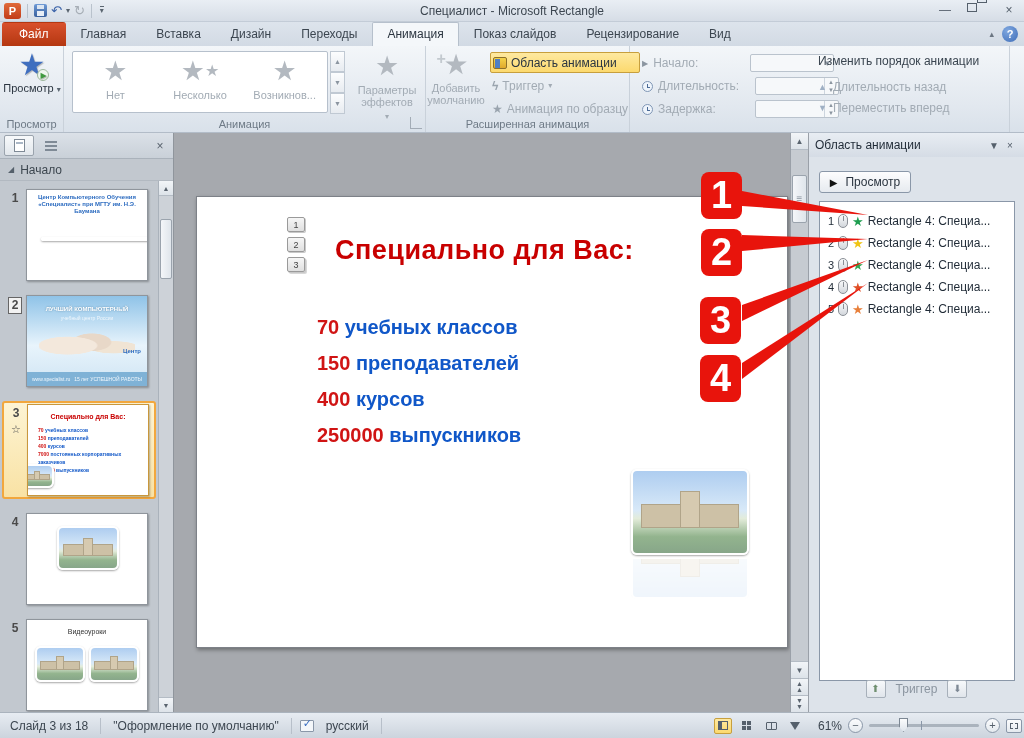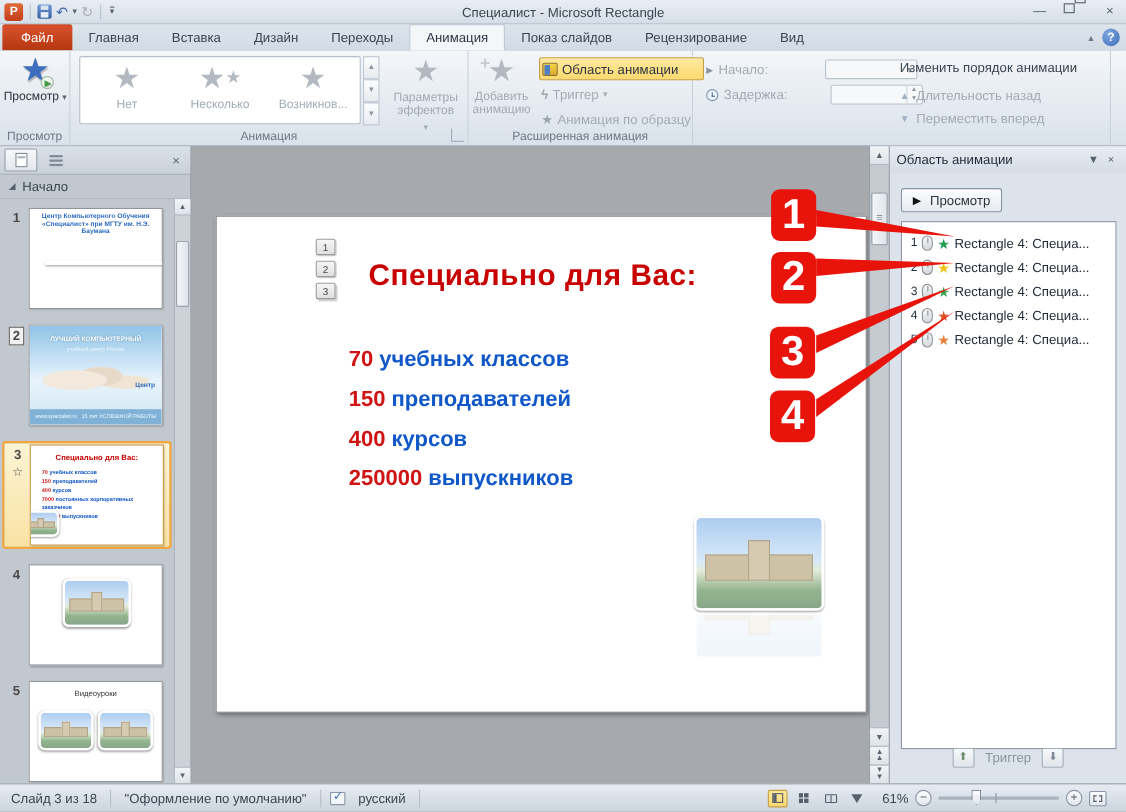--- a/index.html
+++ b/index.html
@@ -167,21 +167,21 @@
   .ap-order { position:absolute; left:0; right:0; bottom:14px; display:flex; align-items:center; justify-content:center; gap:10px; color:#8b95a0; font-size:12px; }
   .ord-btn { width:20px; height:18px; border:1px solid #a7b0ba; border-radius:2px; background:linear-gradient(#f7f9fb,#e0e5eb); text-align:center; font-size:10px; line-height:16px; color:#7d8894; }
   .ord-btn.up { color:#6f8f6f; }
 
   
   .statusbar { position:absolute; left:0; bottom:0; width:1024px; height:26px; background:linear-gradient(#e7ecf2,#ccd4dd); border-top:1px solid #aab3bd; display:flex; align-items:center; font-size:12px; color:#3c4650; }
   .sb-sep { width:1px; height:16px; background:#b7bfc9; margin:0 8px; }
   .sb-item { padding:0 4px; }
   .spell-icon { width:14px; height:12px; background:#f4f7fa; border:1px solid #8a97a8; border-radius:1px; position:relative; }
   .spell-icon::after { content:"✓"; position:absolute; left:2px; top:-4px; color:#3a6ec0; font-size:11px; font-weight:bold; }
-  .sb-right { margin-left:auto; display:flex; align-items:center; gap:6px; padding-right:18px; }
+  .sb-right { margin-left:auto; display:flex; align-items:center; gap:6px; padding-right:2px; }
   .view-btn { width:18px; height:16px; border:1px solid transparent; border-radius:2px; display:flex; align-items:center; justify-content:center; }
   .view-btn.active { background:linear-gradient(#fee9a0,#fcd96e); border-color:#c79f3d; }
   .vb-normal { width:10px; height:9px; border:1px solid #55606c; position:relative; }
   .vb-normal::before { content:""; position:absolute; left:0; top:0; bottom:0; width:3px; background:#55606c; }
   .vb-sorter { width:10px; height:9px; background:conic-gradient(#55606c 0 0); background:linear-gradient(#55606c,#55606c); -webkit-mask:linear-gradient(#000,#000); display:grid; grid-template-columns:4px 4px; grid-template-rows:4px 4px; gap:1px; background:none; }
   .vb-sorter i { background:#55606c; }
   .vb-read { width:11px; height:8px; border:1px solid #55606c; border-radius:1px; position:relative; }
   .vb-read::before { content:""; position:absolute; left:4px; top:0; bottom:0; width:1px; background:#55606c; }
   .vb-show { width:0; height:0; border-left:5px solid transparent; border-right:5px solid transparent; border-top:8px solid #55606c; }
   .zoom-pct { font-size:12px; color:#3c4650; width:32px; text-align:right; }
@@ -271,21 +271,21 @@
         <div class="bb-label disabled-label">Параметры эффектов</div>
         <span class="mini-drop disabled-label">▾</span>
       </div>
       <div class="rfooter">Анимация</div>
       <div class="dlg-launcher"></div>
     </div>
 
     <div class="rgroup" style="left:426px;width:204px;">
       <div class="bigbtn" style="left:0;width:60px;">
         <span class="plus-star">★</span>
-        <div class="bb-label disabled-label">Добавить анимацию</div>
+        <div class="bb-label disabled-label">Добавить умолчанию</div>
       </div>
       <div class="adv-col">
         <div class="adv-row hl">
           <span class="film-icon"></span>
           <span>Область анимации</span>
         </div>
         <div class="adv-row">
           <span class="trigger-icon">ϟ</span>
           <span>Триггер</span>
           <span class="mini-drop disabled-label">▾</span>
@@ -298,20 +298,30 @@
       <div class="rfooter">Расширенная анимация</div>
     </div>
 
     <div class="rgroup" style="left:630px;width:380px;">
       <div class="timing-col">
         <div class="t-row">
           <span class="start-icon">▶</span>
           <span class="t-label">Начало:</span>
           <span class="t-field">
               <span class="dd">▼</span>
+            </span>
+        </div>
+        <div class="t-row">
+          <span class="clock-icon"></span>
+          <span class="t-label">Длительность:</span>
+          <span class="t-field">
+              <span class="spin">
+                <span>▲</span>
+                <span>▼</span>
+              </span>
             </span>
         </div>
         <div class="t-row">
           <span class="clock-icon"></span>
           <span class="t-label">Задержка:</span>
           <span class="t-field">
               <span class="spin">
                 <span>▲</span>
                 <span>▼</span>
               </span>

